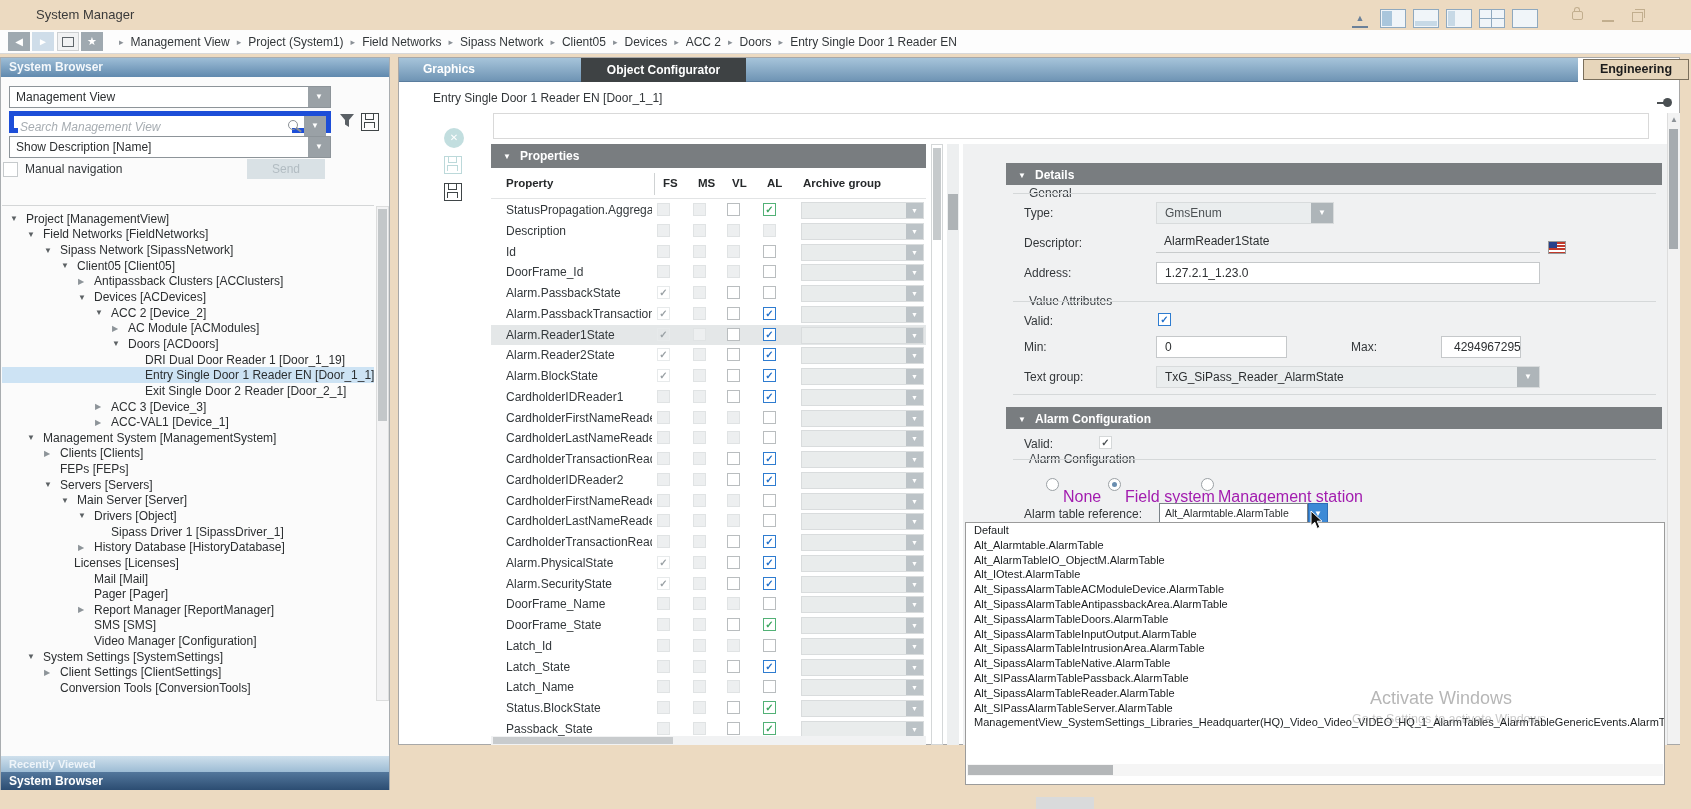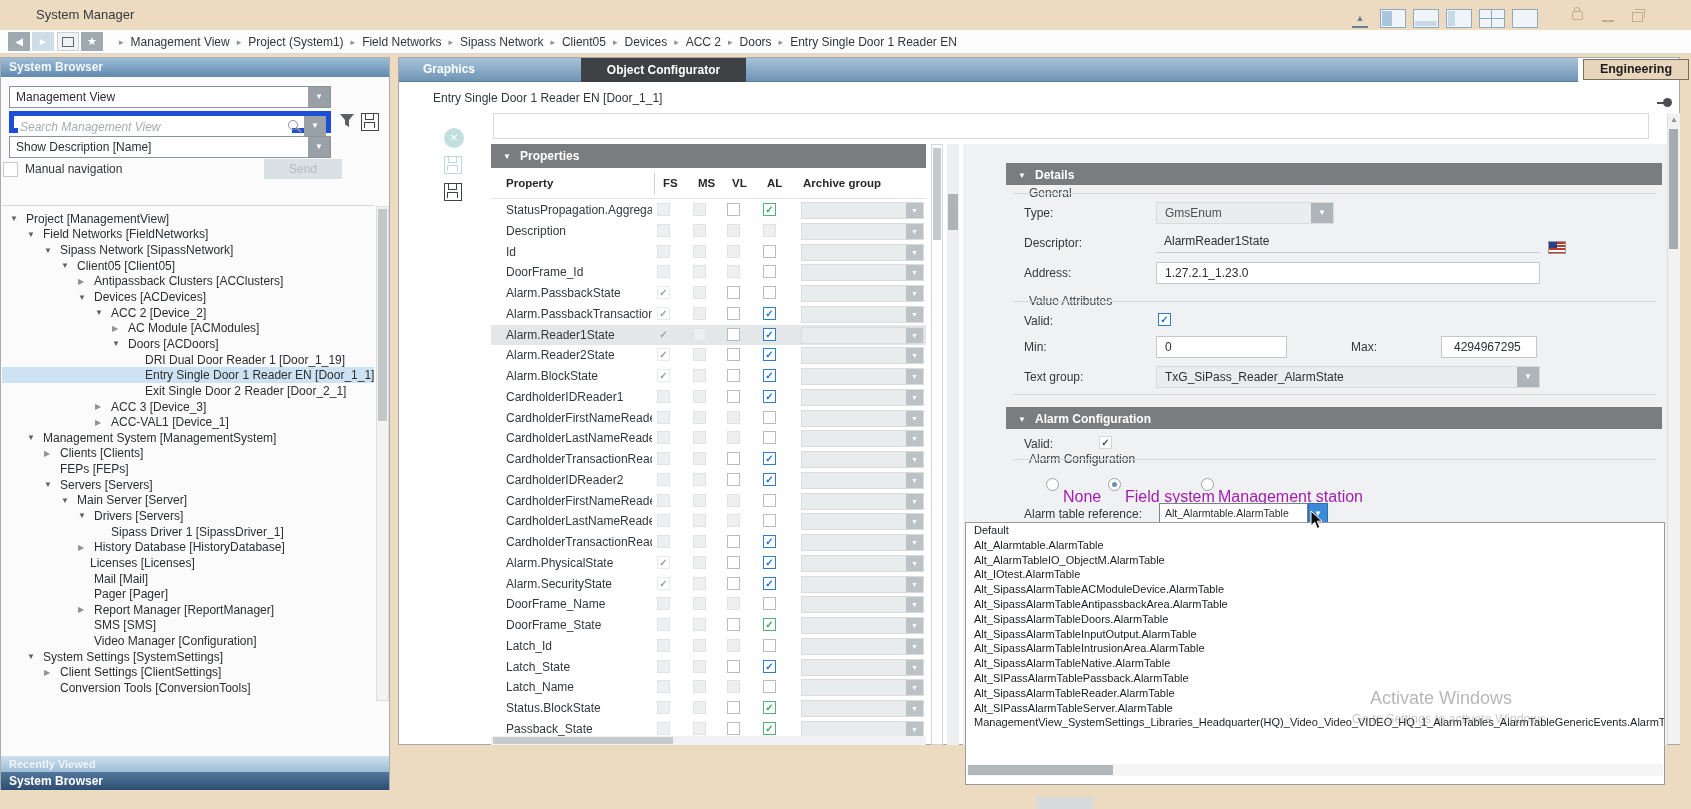--- a/index.html
+++ b/index.html
@@ -39,21 +39,21 @@
   .combobtn{position:absolute;right:0;top:0;width:22px;height:20px;background:#9aa1a6;color:#fff;font-size:8px;text-align:center;line-height:20px;}
   #combo-view{top:28px;}
   #searchrow{top:53px;left:8px;width:322px;height:22px;border:5px solid #1d4ed8;background:#fff;box-sizing:border-box;}
   #searchinput{position:absolute;left:4px;top:1px;width:270px;height:18px;border:none;outline:none;font-family:"Liberation Sans",sans-serif;font-size:12px;font-style:italic;color:#9aa1a6;}
   #searchinput::placeholder{color:#a7adb2;font-style:italic;}
   #mag{position:absolute;right:28px;top:4px;width:8px;height:8px;border:1.5px solid #8b9196;border-radius:50%;}
   #mag:after{content:"";position:absolute;left:7px;top:8px;width:6px;height:1.5px;background:#8b9196;transform:rotate(38deg);}
   #combo-desc{top:78px;}
   #mancb{position:absolute;left:2px;top:104px;width:13px;height:13px;border:1px solid #c6cacc;background:#fff;}
   #manlabel{position:absolute;left:24px;top:104px;font-size:12px;color:#33373a;}
-  #sendbtn{left:246px;top:101px;width:78px;height:20px;background:#d9e1e5;color:#b2bcc2;font-size:12px;text-align:center;line-height:20px;margin-left:17px;}
+  #sendbtn{left:246px;top:101px;width:78px;height:20px;background:#d9e1e5;color:#b2bcc2;font-size:12px;text-align:center;line-height:20px;}
   #tree{left:1px;top:147px;width:372px;height:497px;border-top:1px solid #d4d6d7;padding-top:5px;overflow:hidden;}
   .trow{height:15.65px;display:flex;align-items:center;white-space:nowrap;font-size:12px;color:#2c2f31;}
   .tarrow{width:16px;font-size:8px;color:#5c6164;flex:none;}
   .tarrow.closed{color:#8d9499;}
   .tsel{background:#cde3f4;}
   #treescroll{left:375px;top:148px;width:13px;height:495px;background:#f3f3f4;border:1px solid #dcdddd;box-sizing:border-box;}
   #treethumb{left:1px;top:2px;width:9px;height:212px;background:#c3c7c9;position:absolute;}
   #recently{left:0;top:698px;width:388px;height:16px;background:linear-gradient(#cfe0ec,#9dbcd4);color:#eef4f9;font-size:11px;font-weight:bold;line-height:16px;padding-left:8px;box-sizing:border-box;}
   #sbbottom{left:0;top:714px;width:388px;height:18px;background:linear-gradient(#53779c,#2c4d72);color:#fff;font-size:12px;font-weight:bold;line-height:18px;padding-left:8px;box-sizing:border-box;}
   
@@ -292,31 +292,31 @@
         <div class="trow" style="padding-left: 42px;">
           <span class="tarrow">▼</span>
           <span class="tlabel">Servers [Servers]</span>
         </div>
         <div class="trow" style="padding-left: 59px;">
           <span class="tarrow">▼</span>
           <span class="tlabel">Main Server [Server]</span>
         </div>
         <div class="trow" style="padding-left: 76px;">
           <span class="tarrow">▼</span>
-          <span class="tlabel">Drivers [Servers]</span>
+          <span class="tlabel">Drivers [Object]</span>
         </div>
         <div class="trow" style="padding-left: 93px;">
           <span class="tarrow"></span>
           <span class="tlabel">Sipass Driver 1 [SipassDriver_1]</span>
         </div>
         <div class="trow" style="padding-left: 76px;">
           <span class="tarrow closed">▶</span>
           <span class="tlabel">History Database [HistoryDatabase]</span>
         </div>
-        <div class="trow" style="padding-left: 72px;">
+        <div class="trow" style="padding-left: 56px;">
           <span class="tarrow"></span>
           <span class="tlabel">Licenses [Licenses]</span>
         </div>
         <div class="trow" style="padding-left: 76px;">
           <span class="tarrow"></span>
           <span class="tlabel">Mail [Mail]</span>
         </div>
         <div class="trow" style="padding-left: 76px;">
           <span class="tarrow"></span>
           <span class="tlabel">Pager [Pager]</span>
@@ -691,21 +691,21 @@
 
     <div class="legend" style="top:236px">Value Attributes</div>
     <div class="fsline" style="top:243px"></div>
 
     <div class="dlabel" style="top:256px">Valid:</div>
     <span class="cb bc" style="left:759px;top:255px">✓</span>
 
     <div class="dlabel" style="top:282px">Min:</div>
     <div class="dinput" style="left:757px;top:278px;width:131px;height:22px;line-height:20px">0</div>
     <div class="dlabel" style="left:952px;top:282px">Max:</div>
-    <div class="dinput" style="left:1042px;top:278px;width:96px;height:22px;line-height:20px;padding-left:12px">4294967295</div>
+    <div class="dinput" style="left:1042px;top:278px;width:80px;height:22px;line-height:20px;padding-left:12px">4294967295</div>
 
     <div class="dlabel" style="top:312px">Text group:</div>
     <div class="dcombo" style="left:757px;top:308px;width:384px;height:22px;line-height:20px;color:#2c2f31">
       <span>TxG_SiPass_Reader_AlarmState</span>
       <span class="dcombobtn" style="line-height:20px">▼</span>
     </div>
     <div class="fsline" style="top:336px"></div>
 
     <div class="dsechead" id="achead">
       <span class="sechead-arrow">▼</span>

